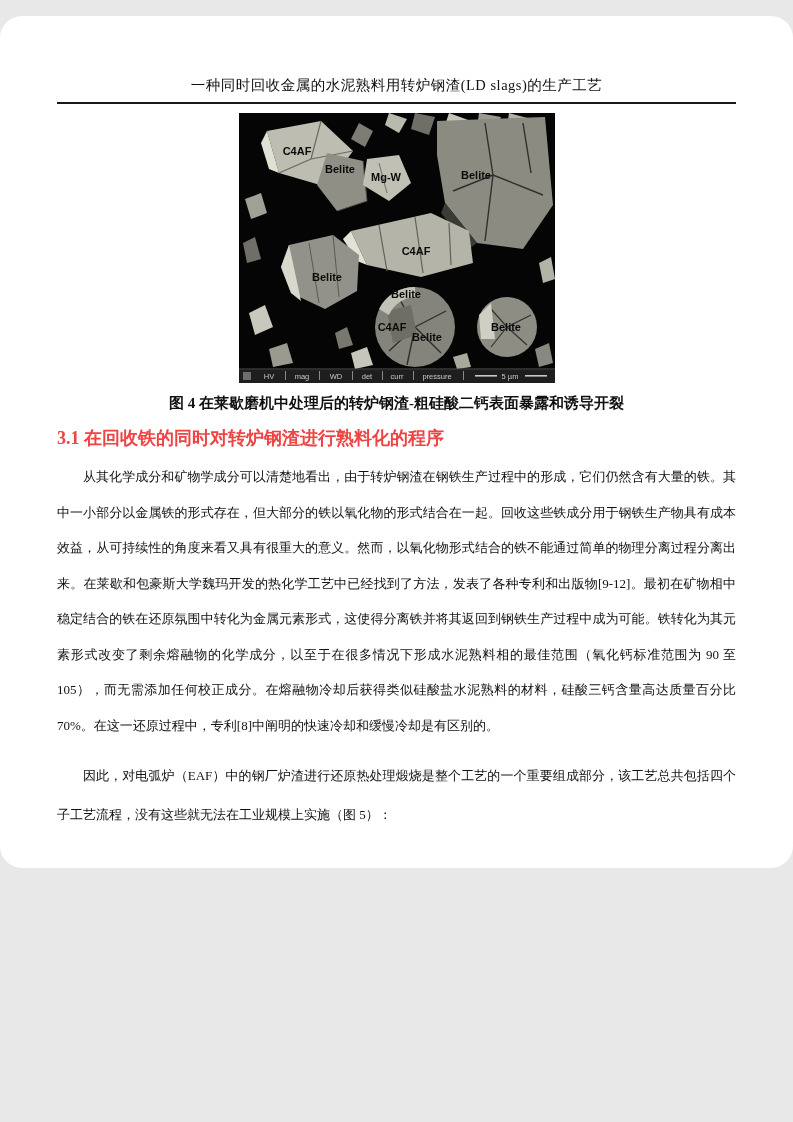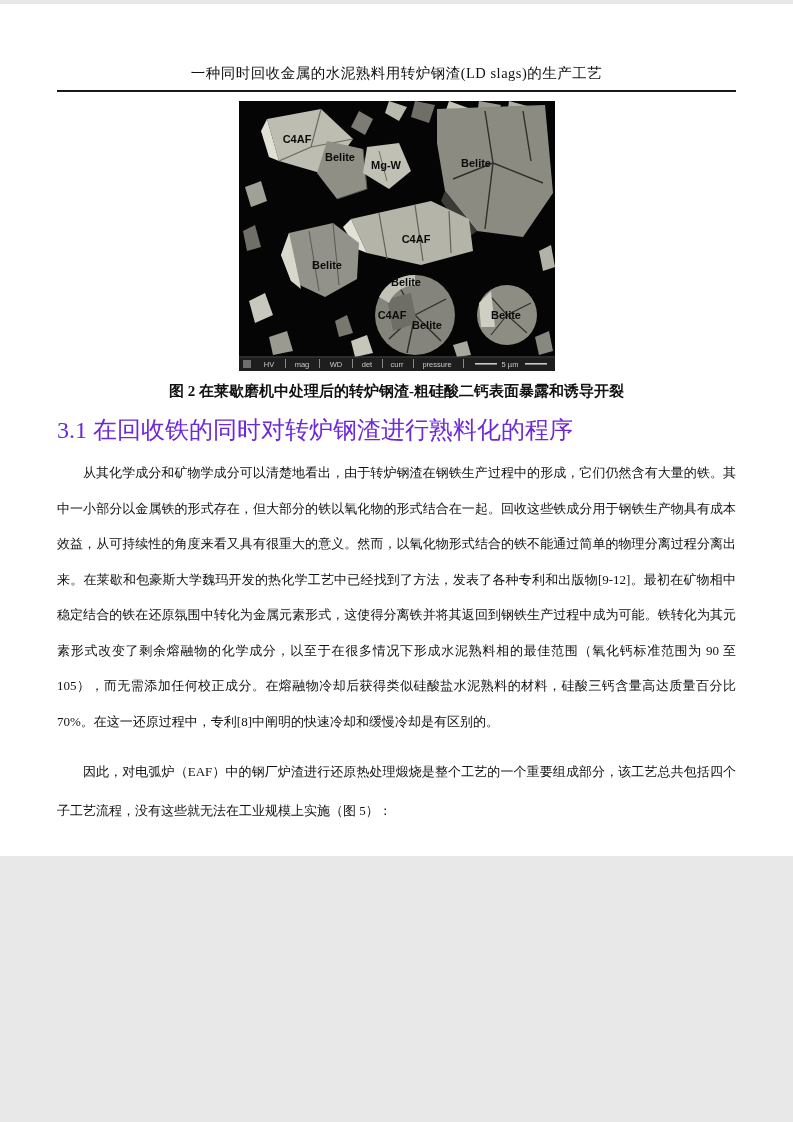--- a/index.html
+++ b/index.html
@@ -1,25 +1,26 @@
 <!DOCTYPE html>
 <html><head>
 <meta charset="utf-8">
 <style>
   * { margin: 0; padding: 0; box-sizing: border-box; }
   html, body { background: #e8e8e8; }
   .page {
     position: relative;
     width: 793px;
     height: 852px;
-    margin: 4px auto;
+    margin: 16px auto;
     background: #ffffff;
     font-family: "Liberation Serif", "DejaVu Serif", serif;
     color: #1a1a1a;
     overflow: hidden;
+    border-radius: 22px;
   }
   .content { padding: 0 57px; }
 
   
   .header {
     padding-top: 60px;
     padding-bottom: 7px;
     border-bottom: 2px solid #1a1a1a;
     text-align: center;
   }
@@ -47,23 +48,23 @@
 
   
   .h1 {
     margin-top: 17px;
     font-size: 21px;
     font-weight: bold;
     color: #000;
   }
   .h2 {
     margin-top: 13px;
-    font-size: 24px;
-    font-weight: normal;
-    color: #6d28d9;
+    font-size: 18px;
+    font-weight: bold;
+    color: #ef4444;
   }
 
   
   .para {
     margin-top: 9px;
     font-size: 13px;
     line-height: 35.5px;
     text-align: justify;
     text-indent: 2em;
     color: #111;
@@ -205,21 +206,21 @@
           <rect x="174" y="258" width="1" height="9" fill="#8a8a8a"></rect>
           <rect x="224" y="258" width="1" height="9" fill="#8a8a8a"></rect>
 
           <g>
             <rect x="236" y="262" width="22" height="1.6" fill="#c9c9c2"></rect>
             <text class="sem-bar-text" x="271" y="265.5" text-anchor="middle">5 µm</text>
             <rect x="286" y="262" width="22" height="1.6" fill="#c9c9c2"></rect>
           </g>
         </svg>
       </div>
-      <div class="figure-caption">图 2  在莱歇磨机中处理后的转炉钢渣-粗硅酸二钙表面暴露和诱导开裂</div>
+      <div class="figure-caption">图 4  在莱歇磨机中处理后的转炉钢渣-粗硅酸二钙表面暴露和诱导开裂</div>
     </div>
 
     <div class="h2">3.1 在回收铁的同时对转炉钢渣进行熟料化的程序</div>
 
     <p class="para">从其化学成分和矿物学成分可以清楚地看出，由于转炉钢渣在钢铁生产过程中的形成，它们仍然含有大量的铁。其中一小部分以金属铁的形式存在，但大部分的铁以氧化物的形式结合在一起。回收这些铁成分用于钢铁生产物具有成本效益，从可持续性的角度来看又具有很重大的意义。然而，以氧化物形式结合的铁不能通过简单的物理分离过程分离出来。在莱歇和包豪斯大学魏玛开发的热化学工艺中已经找到了方法，发表了各种专利和出版物[9-12]。最初在矿物相中稳定结合的铁在还原氛围中转化为金属元素形式，这使得分离铁并将其返回到钢铁生产过程中成为可能。铁转化为其元素形式改变了剩余熔融物的化学成分，以至于在很多情况下形成水泥熟料相的最佳范围（氧化钙标准范围为 90 至 105），而无需添加任何校正成分。在熔融物冷却后获得类似硅酸盐水泥熟料的材料，硅酸三钙含量高达质量百分比 70%。在这一还原过程中，专利[8]中阐明的快速冷却和缓慢冷却是有区别的。</p>
     <p class="para second">因此，对电弧炉（EAF）中的钢厂炉渣进行还原热处理煅烧是整个工艺的一个重要组成部分，该工艺总共包括四个子工艺流程，没有这些就无法在工业规模上实施（图 5）：</p>
 
   </div>
 
   <div class="footer">

